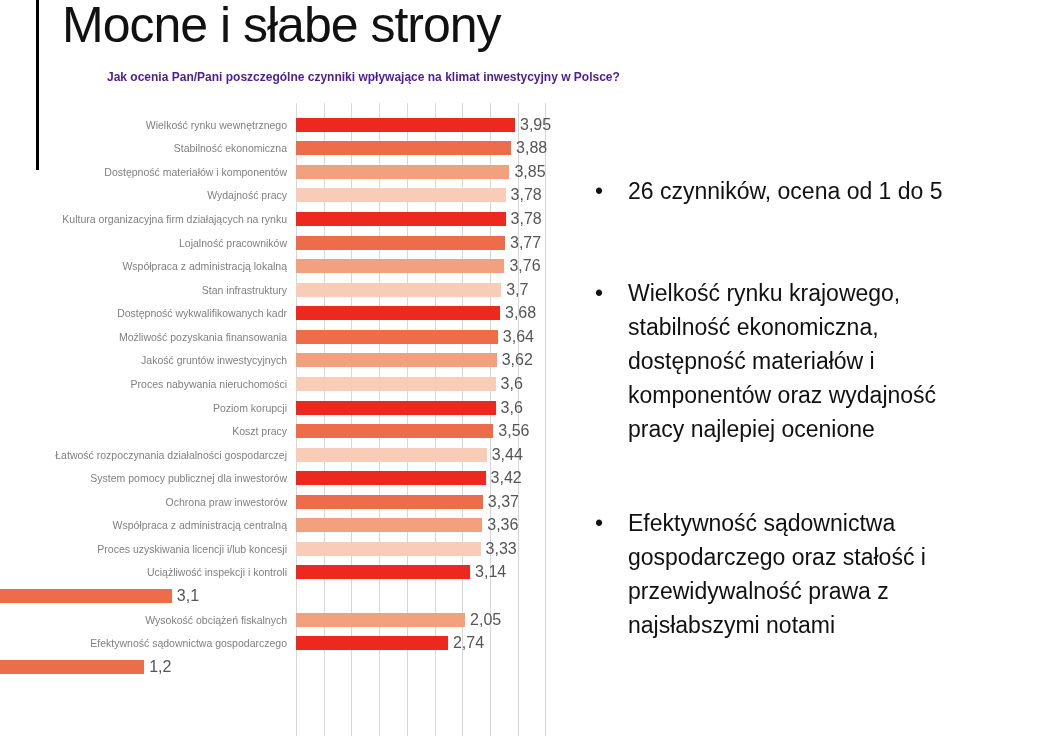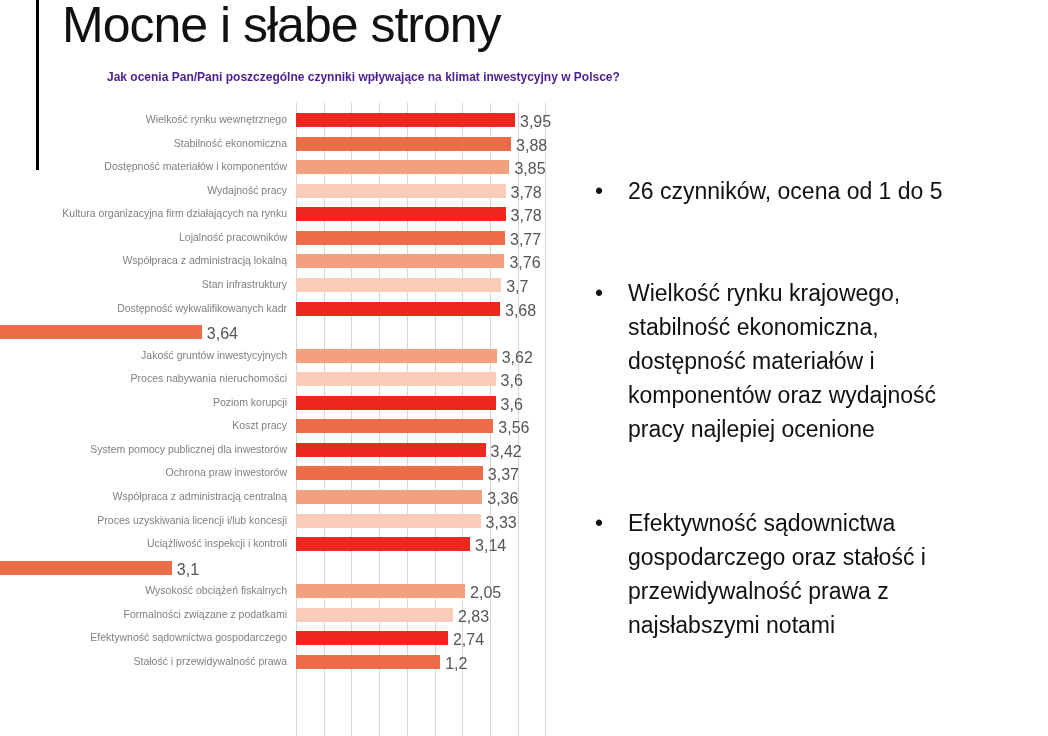--- a/index.html
+++ b/index.html
@@ -12,21 +12,21 @@
   .slide-title { position:absolute; left:62px; top:-4px; font-size:50px; line-height:58px;
                  font-weight:400; letter-spacing:-1px; color:#111; white-space:nowrap; }
   .slide-subtitle { position:absolute; left:63px; top:64px; font-size:12px; line-height:26px;
                     font-weight:700; color:#4c1d95; white-space:nowrap;margin-left:44px; }
 
   
   .chart { position:absolute; left:0; top:0; width:600px; height:736px; }
   .grid { position:absolute; left:296px; top:103px; width:251px; height:633px; }
   .gridline { position:absolute; top:0; width:1px; height:100%; background:#d6d6d6; }
   .rows { position:absolute; left:0; top:113px; width:600px; }
-  .row { position:relative; height:23.57px; display:flex; align-items:flex-start; }
+  .row { position:relative; height:23.57px; display:flex; align-items:center; }
   .cat-label { flex:0 0 296px; padding-right:9px; text-align:right;
                font-size:10.5px; color:#7f7f7f; white-space:nowrap; overflow:visible; }
   .bar { height:14px; flex:0 0 auto; }
   .val-label { margin-left:5px; font-size:16px; color:#555; white-space:nowrap; }
 
   
   .bullets { position:absolute; left:595px; top:0; width:400px; list-style:none; }
   .bullet { position:absolute; left:0; width:395px; padding-left:33px;
             font-size:23px; line-height:34px; color:#111; }
   .bullet .dot { position:absolute; left:0; top:0; font-size:23px; line-height:34px; color:#111; }
@@ -97,20 +97,21 @@
           <div class="cat-label">Stan infrastruktury</div>
           <div class="bar" style="width: 205.128px; background: rgb(249, 204, 184);"></div>
           <span class="val-label">3,7</span>
         </div>
         <div class="row">
           <div class="cat-label">Dostępność wykwalifikowanych kadr</div>
           <div class="bar" style="width: 204.019px; background: rgb(237, 40, 30);"></div>
           <span class="val-label">3,68</span>
         </div>
         <div class="row">
+          <div class="cat-label">Możliwość pozyskania finansowania</div>
           <div class="bar" style="width: 201.802px; background: rgb(237, 109, 75);"></div>
           <span class="val-label">3,64</span>
         </div>
         <div class="row">
           <div class="cat-label">Jakość gruntów inwestycyjnych</div>
           <div class="bar" style="width: 200.693px; background: rgb(243, 160, 126);"></div>
           <span class="val-label">3,62</span>
         </div>
         <div class="row">
           <div class="cat-label">Proces nabywania nieruchomości</div>
@@ -119,20 +120,25 @@
         </div>
         <div class="row">
           <div class="cat-label">Poziom korupcji</div>
           <div class="bar" style="width: 199.584px; background: rgb(237, 40, 30);"></div>
           <span class="val-label">3,6</span>
         </div>
         <div class="row">
           <div class="cat-label">Koszt pracy</div>
           <div class="bar" style="width: 197.366px; background: rgb(237, 109, 75);"></div>
           <span class="val-label">3,56</span>
+        </div>
+        <div class="row">
+          <div class="cat-label">Łatwość rozpoczynania działalności gospodarczej</div>
+          <div class="bar" style="width: 190.714px; background: rgb(249, 204, 184);"></div>
+          <span class="val-label">3,44</span>
         </div>
         <div class="row">
           <div class="cat-label">System pomocy publicznej dla inwestorów</div>
           <div class="bar" style="width: 189.605px; background: rgb(237, 40, 30);"></div>
           <span class="val-label">3,42</span>
         </div>
         <div class="row">
           <div class="cat-label">Ochrona praw inwestorów</div>
           <div class="bar" style="width: 186.833px; background: rgb(237, 109, 75);"></div>
           <span class="val-label">3,37</span>
@@ -155,31 +161,25 @@
         <div class="row">
           <div class="bar" style="width: 171.864px; background: rgb(237, 109, 75);"></div>
           <span class="val-label">3,1</span>
         </div>
         <div class="row">
           <div class="cat-label">Wysokość obciążeń fiskalnych</div>
           <div class="bar" style="width: 169.092px; background: rgb(243, 160, 126);"></div>
           <span class="val-label">2,05</span>
         </div>
         <div class="row">
-          <div class="cat-label">Formalności związane z podatkami</div>
-          <div class="bar" style="width: 156.895px; background: rgb(249, 204, 184);"></div>
-          <span class="val-label">2,83</span>
-        </div>
-        <div class="row">
           <div class="cat-label">Efektywność sądownictwa gospodarczego</div>
           <div class="bar" style="width: 151.906px; background: rgb(237, 40, 30);"></div>
           <span class="val-label">2,74</span>
         </div>
         <div class="row">
-          <div class="cat-label">Stałość i przewidywalność prawa</div>
           <div class="bar" style="width: 144.144px; background: rgb(237, 109, 75);"></div>
           <span class="val-label">1,2</span>
         </div>
       </div>
   </div>
 
   <ul class="bullets">
     <li class="bullet b1">
       <span class="dot">•</span>
       <span>26 czynników, ocena od 1 do 5</span>

